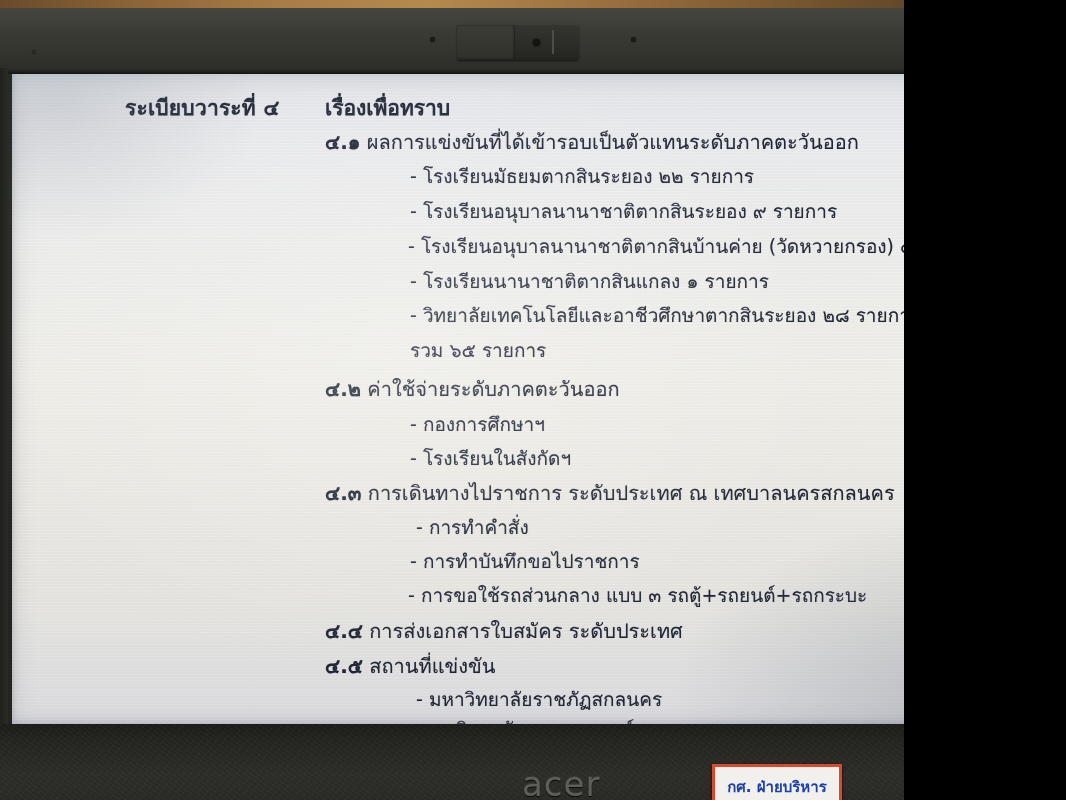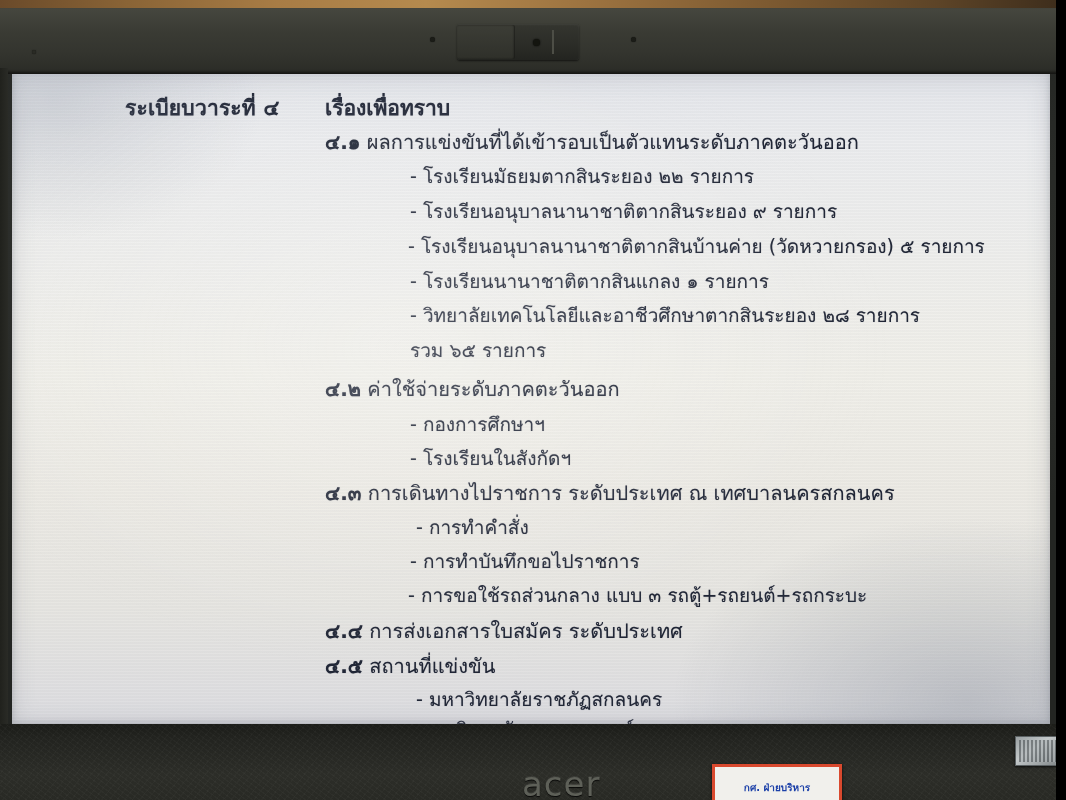--- a/index.html
+++ b/index.html
@@ -8,21 +8,21 @@
     padding: 0;
     background: #000;
   }
   body {
     font-family: "DejaVu Sans", "Liberation Sans", sans-serif;
   }
 
   
   #photo {
     position: relative;
-    width: 1056px;
+    width: 904px;
     height: 800px;
     overflow: hidden;
     background: #141414;
   }
 
   
   #desk-strip {
     position: absolute;
     left: 0; top: 0;
     width: 1066px;
@@ -161,21 +161,21 @@
     height: 40px;
     background: #f1f0ec;
     border: 3px solid #d9492e;
     box-shadow: 0 1px 3px rgba(0,0,0,.75);
     display: flex;
     align-items: center;
     justify-content: center;
     overflow: hidden;
   }
   #asset-sticker-text {
-    font-size: 10px;
+    font-size: 15px;
     font-weight: 700;
     color: #1b3fa8;
     white-space: nowrap;
   }
 
   
   #service-label {
     position: absolute;
     left: 1021px;
     top: 728px;

